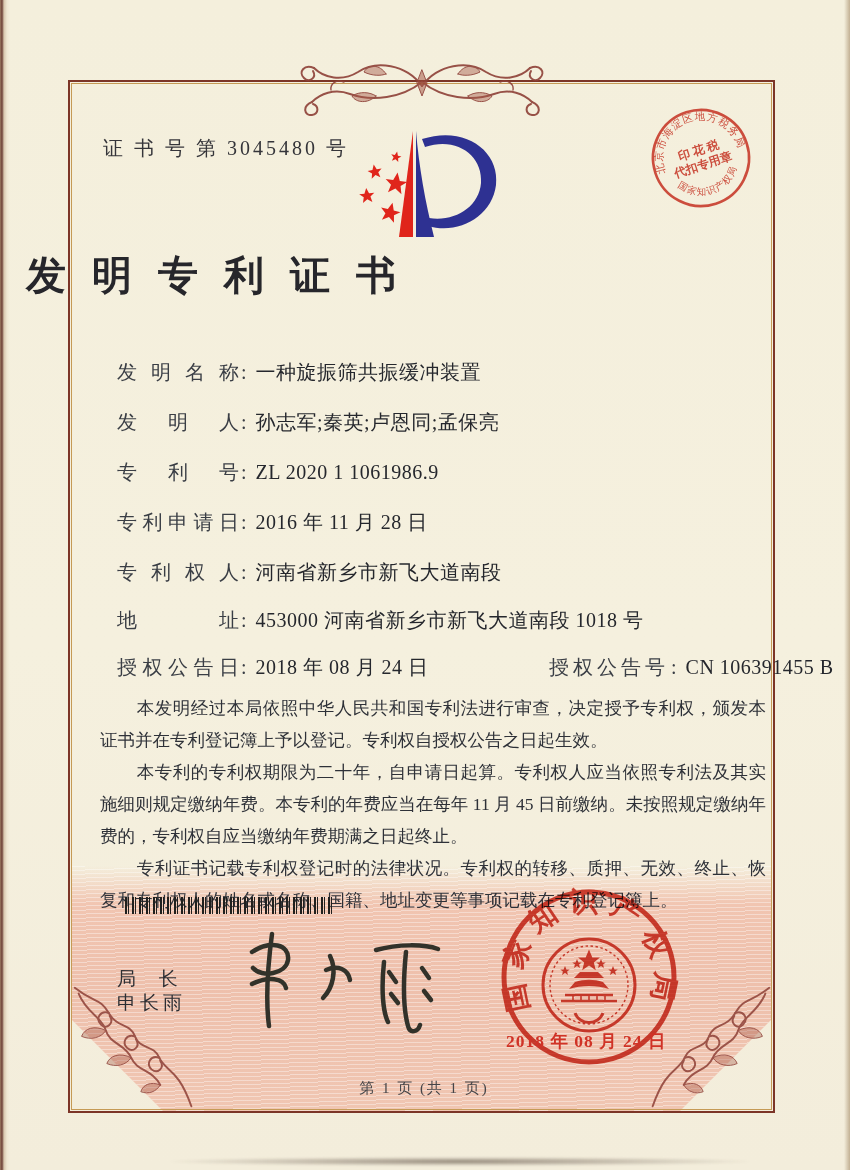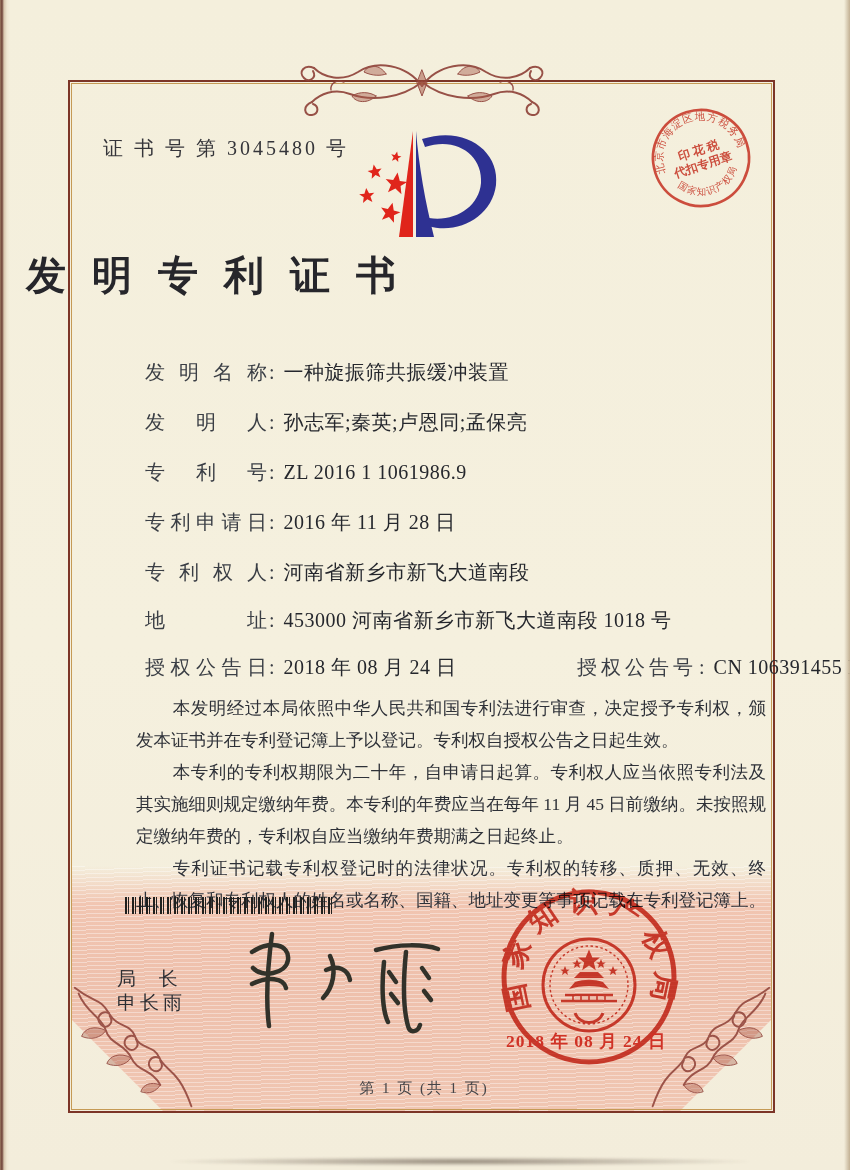--- a/index.html
+++ b/index.html
@@ -42,29 +42,29 @@
 
   .logo-svg { position:absolute; left:330px; top:124px; width:200px; height:122px; }
 
   .tax-seal { position:absolute; left:639px; top:96px; width:124px; height:124px; opacity:.88; mix-blend-mode:multiply; }
 
   .doc-title { position:absolute; left:0; top:248px; width:850px; 
     font-size:40px; font-weight:600; color:#26262b; letter-spacing:26px; text-indent:26px; white-space:nowrap; }
 
   .f-row { position:absolute; left:117px; white-space:nowrap; }
   .f-label { display:inline-block; width:122px; text-align:justify; text-align-last:justify;
-    font-size:20px; color:#3a3e45; vertical-align:baseline;margin-left:28px; }
+    font-size:20px; color:#3a3e45; vertical-align:baseline; }
   .f-colon { font-size:20px; color:#3a3e45; margin:0 9px 0 2px; }
   .f-value { font-size:20px; color:#25272d; letter-spacing:.5px;text-align:center; }
   .grant-2 { position:absolute; left:432px; top:0; white-space:nowrap; }
   .grant-2 .f-label { width:auto; letter-spacing:4px; }
 
   .paragraphs { position:absolute; left:100px; top:692px; width:666px;
     font-size:17.5px; line-height:32px; color:#2e3138; text-align:justify; }
-  .paragraphs p { text-indent:2.1em;margin-left:36px; }
+  .paragraphs p { text-indent:2.1em; }
 
   .barcode { position:absolute; left:125px; top:897px; width:207px; height:17px;
     background:
       repeating-linear-gradient(90deg,#20201e 0 2px,rgba(0,0,0,0) 2px 3px,#20201e 3px 4px,rgba(0,0,0,0) 4px 7px,#20201e 7px 9px,rgba(0,0,0,0) 9px 10px,#20201e 10px 11px,rgba(0,0,0,0) 11px 14px);
   }
 
   .director-title { position:absolute; left:117px; top:954px; font-size:19px; letter-spacing:9px; color:#2c2e33;margin-top:12px; }
   .director-name  { position:absolute; left:117px; top:990px; font-size:19px; letter-spacing:4px; color:#2c2e33; }
   .signature-svg  { position:absolute; left:238px; top:922px; width:218px; height:118px; }
 
@@ -167,21 +167,21 @@
 
   <div class="doc-title">发明专利证书</div>
 
   <div class="f-row" style="top:359px">
     <span class="f-label">发明名称</span><span class="f-colon">:</span><span class="f-value">一种旋振筛共振缓冲装置</span>
   </div>
   <div class="f-row" style="top:409px">
     <span class="f-label">发明人</span><span class="f-colon">:</span><span class="f-value">孙志军;秦英;卢恩同;孟保亮</span>
   </div>
   <div class="f-row" style="top:459px">
-    <span class="f-label">专利号</span><span class="f-colon">:</span><span class="f-value">ZL 2016 1 1061986.9</span>
+    <span class="f-label">专利号</span><span class="f-colon">:</span><span class="f-value">ZL 2020 1 1061986.9</span>
   </div>
   <div class="f-row" style="top:509px">
     <span class="f-label">专利申请日</span><span class="f-colon">:</span><span class="f-value">2016 年 11 月 28 日</span>
   </div>
   <div class="f-row" style="top:559px">
     <span class="f-label">专利权人</span><span class="f-colon">:</span><span class="f-value">河南省新乡市新飞大道南段</span>
   </div>
   <div class="f-row" style="top:607px">
     <span class="f-label">地址</span><span class="f-colon">:</span><span class="f-value">453000  河南省新乡市新飞大道南段 1018 号</span>
   </div>

